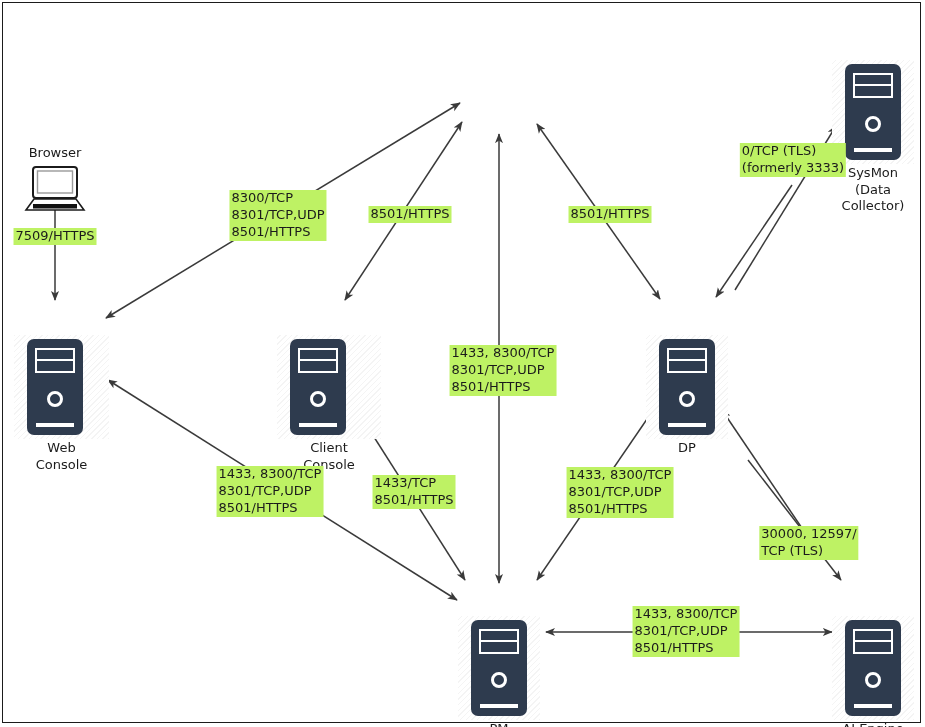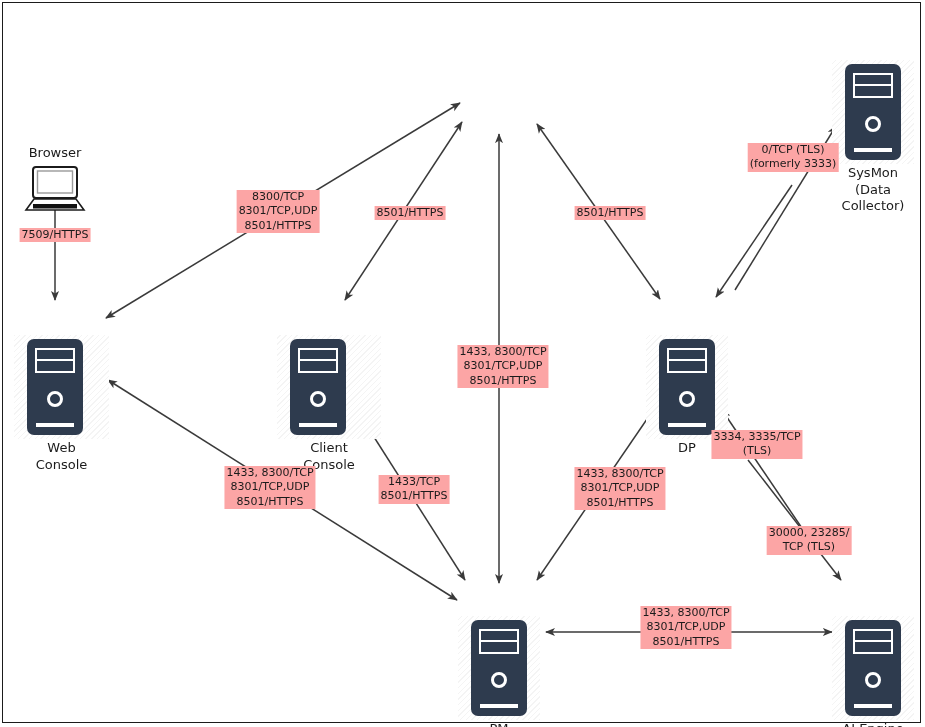--- a/index.html
+++ b/index.html
@@ -58,26 +58,26 @@
     font-size:13px;
     color:#1b1b1b;
     line-height:1.28;
     white-space:pre-line;
     left:50%;
     transform:translateX(-50%);
     width:150px;
   }
   .edge-label{
     position:absolute;
-    text-align:center;
-    font-size:11px;
+    text-align:left;
+    font-size:13px;
     color:#1b1b1b;
     line-height:1.3;
     white-space:pre-line;
-    background:#fca5a5;
+    background:#bef264;
     padding:0 2px;
   }
 </style>
 </head>
 <body>
 
 <div id="canvas">
 
   <svg class="edges" xmlns="http://www.w3.org/2000/svg">
     <defs>
@@ -215,24 +215,22 @@
 8301/TCP,UDP
 8501/HTTPS</div>
 
   <div class="edge-label" style="left:414px;top:475px;transform:translateX(-50%);">1433/TCP
 8501/HTTPS</div>
 
   <div class="edge-label" style="left:620px;top:467px;transform:translateX(-50%);">1433, 8300/TCP
 8301/TCP,UDP
 8501/HTTPS</div>
 
-  <div class="edge-label" style="left:757px;top:430px;transform:translateX(-50%);">3334, 3335/TCP
-(TLS)</div>
-
-  <div class="edge-label" style="left:809px;top:526px;transform:translateX(-50%);">30000, 23285/
+
+  <div class="edge-label" style="left:809px;top:526px;transform:translateX(-50%);">30000, 12597/
 TCP (TLS)</div>
 
   <div class="edge-label" style="left:686px;top:606px;transform:translateX(-50%);">1433, 8300/TCP
 8301/TCP,UDP
 8501/HTTPS</div>
 
   <div id="frame"></div>
 </div>
 
 </body></html>

